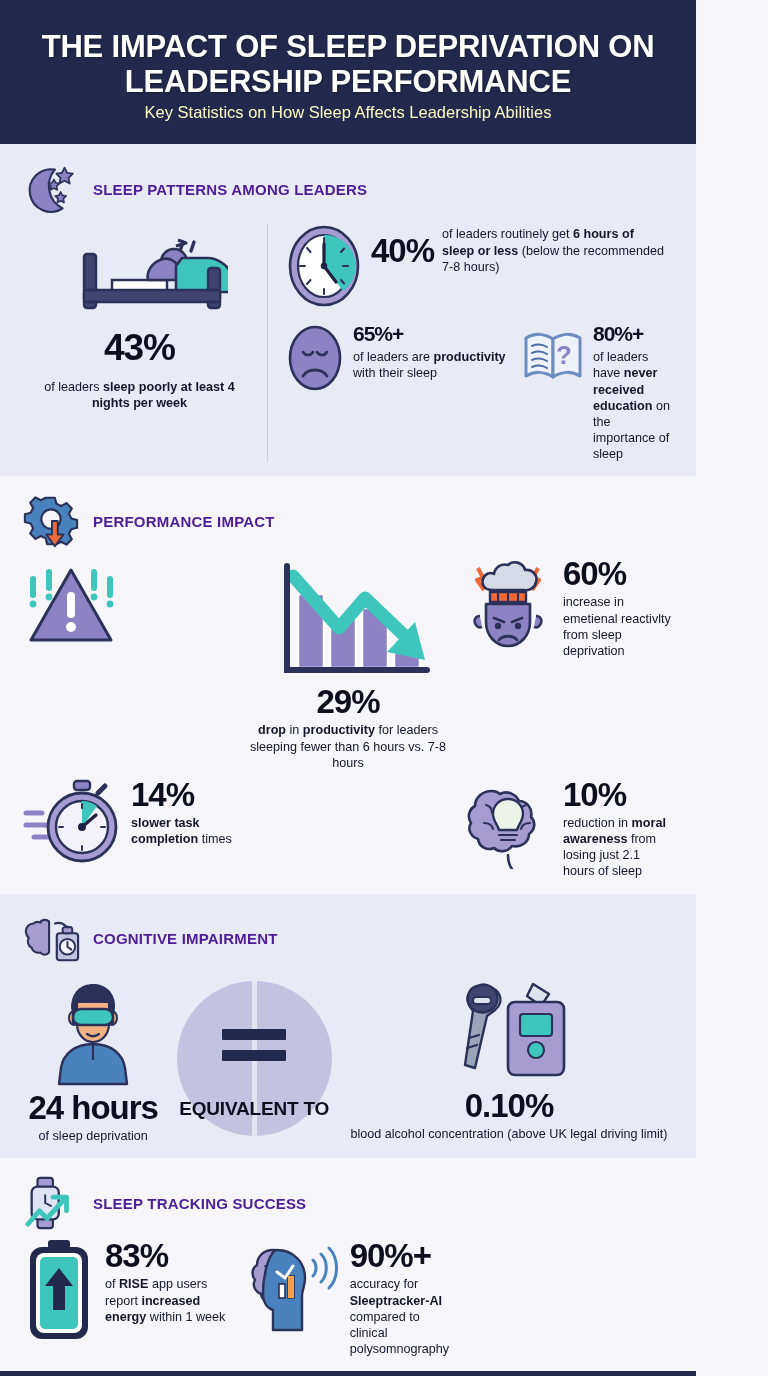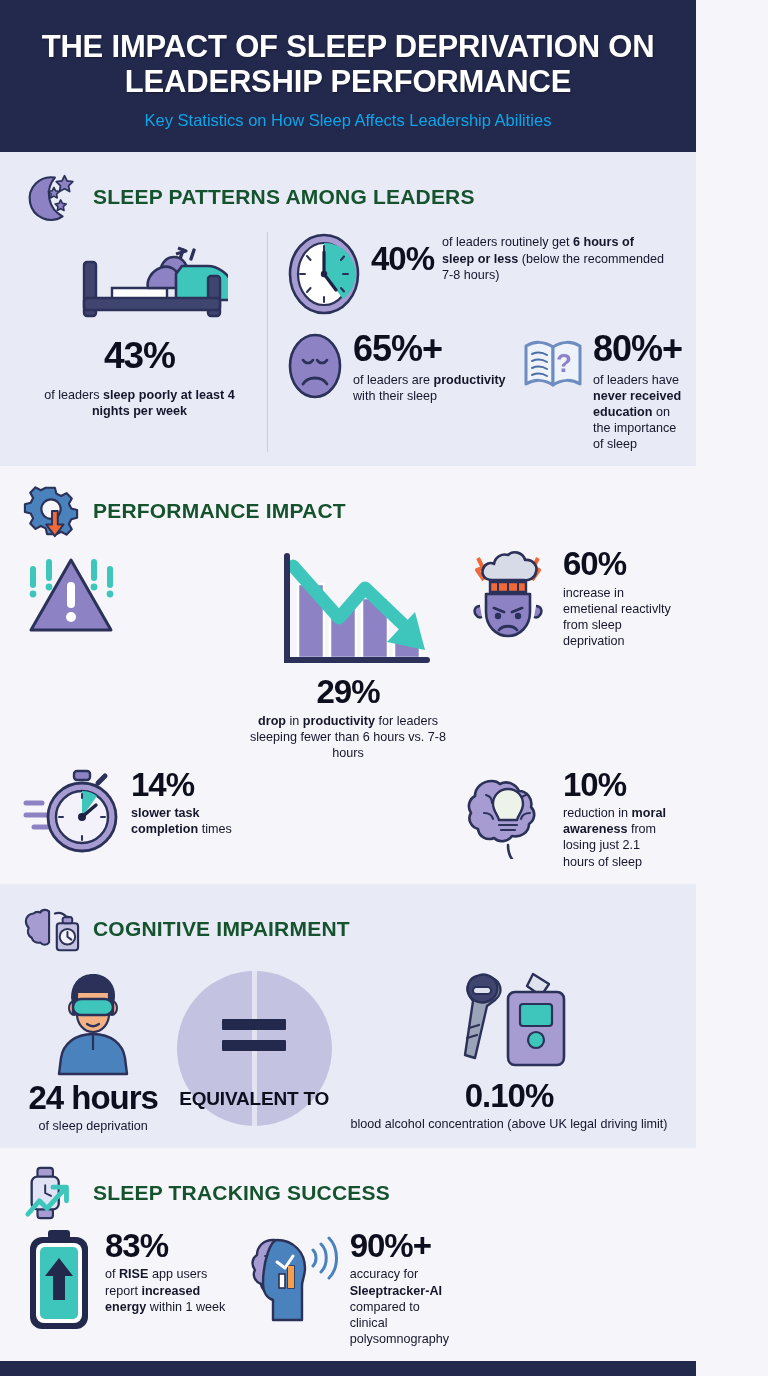--- a/index.html
+++ b/index.html
@@ -21,46 +21,46 @@
   }
   .header h1 {
     color:#ffffff;
     font-size:31px;
     line-height:1.12;
     font-weight:bold;
     letter-spacing:-0.2px;
     text-shadow:1px 1px 2px rgba(0,0,0,.35);
   }
   .header .sub {
-    color:#0ea5e9;
+    color:#fef9c3;
     font-size:16.5px;
-    margin-top:12px;
+    margin-top:4px;
     font-weight:normal;
   }
 
   
   .section { padding:16px 22px 14px; position:relative; }
   .sec-a { background:#e8eaf6; }
   .sec-b { background:#f6f6fa; }
   .sec-head { display:flex; align-items:center; gap:13px; margin-bottom:6px; }
   .sec-head h2 {
-    font-size:21px; font-weight:bold; letter-spacing:.2px; color:#14532d;
+    font-size:15px; font-weight:bold; letter-spacing:.2px; color:#4c1d95;
   }
   .sec-icon { width:58px; height:58px; flex:0 0 58px; }
   .sec-icon svg { width:100%; height:100%; display:block; }
 
   
   .stat { display:flex; align-items:flex-start; gap:9px; }
   .stat .ico { flex:0 0 auto; display:block; }
   .stat .txt { padding-top:2px; }
   .big {
     font-size:33px; font-weight:bold; line-height:.95; letter-spacing:-1px;
     color:#0d0f1e; white-space:nowrap;
   }
-  .big.sm { font-size:36px; }
+  .big.sm { font-size:21px; }
   .desc { font-size:12.6px; line-height:1.28; margin-top:5px; color:#14162b; }
   .desc b { font-weight:bold; }
   .center { text-align:center; }
 
   
   .s1-body { display:flex; gap:0; margin-top:2px; }
   .s1-left {
     width:246px; flex:0 0 246px; text-align:center;
     border-right:1px solid #c9cce0; padding-right:10px;
   }

